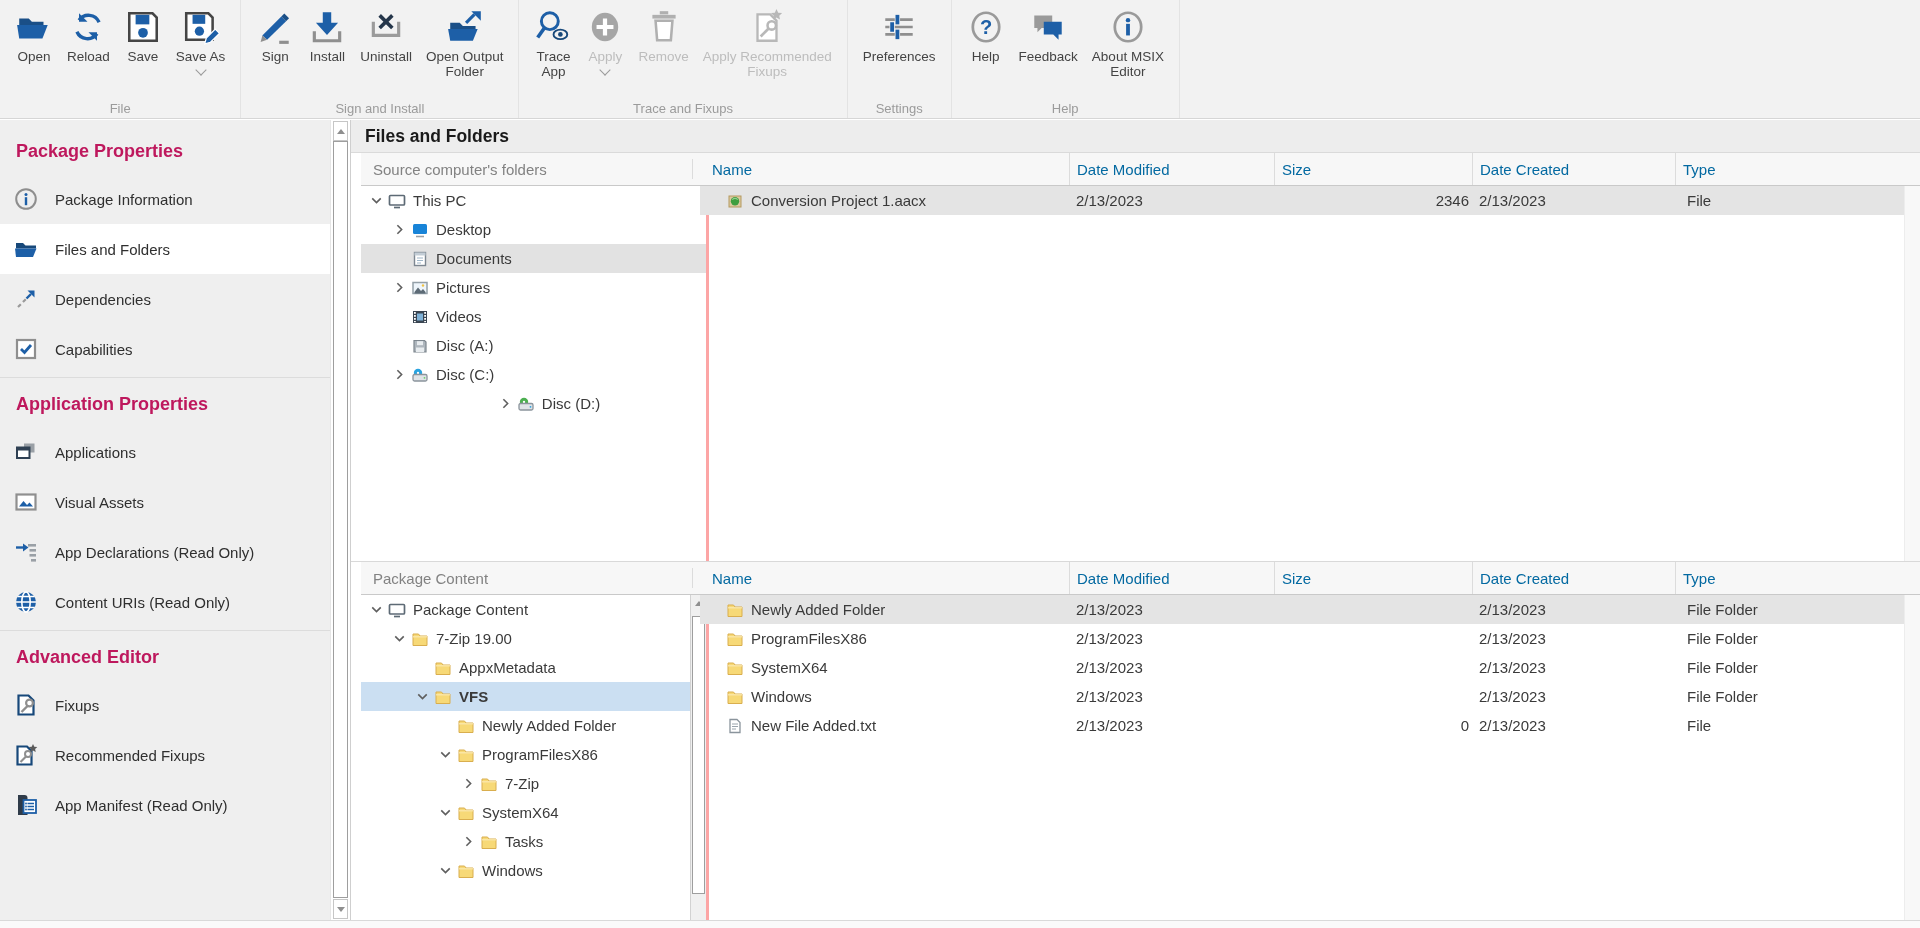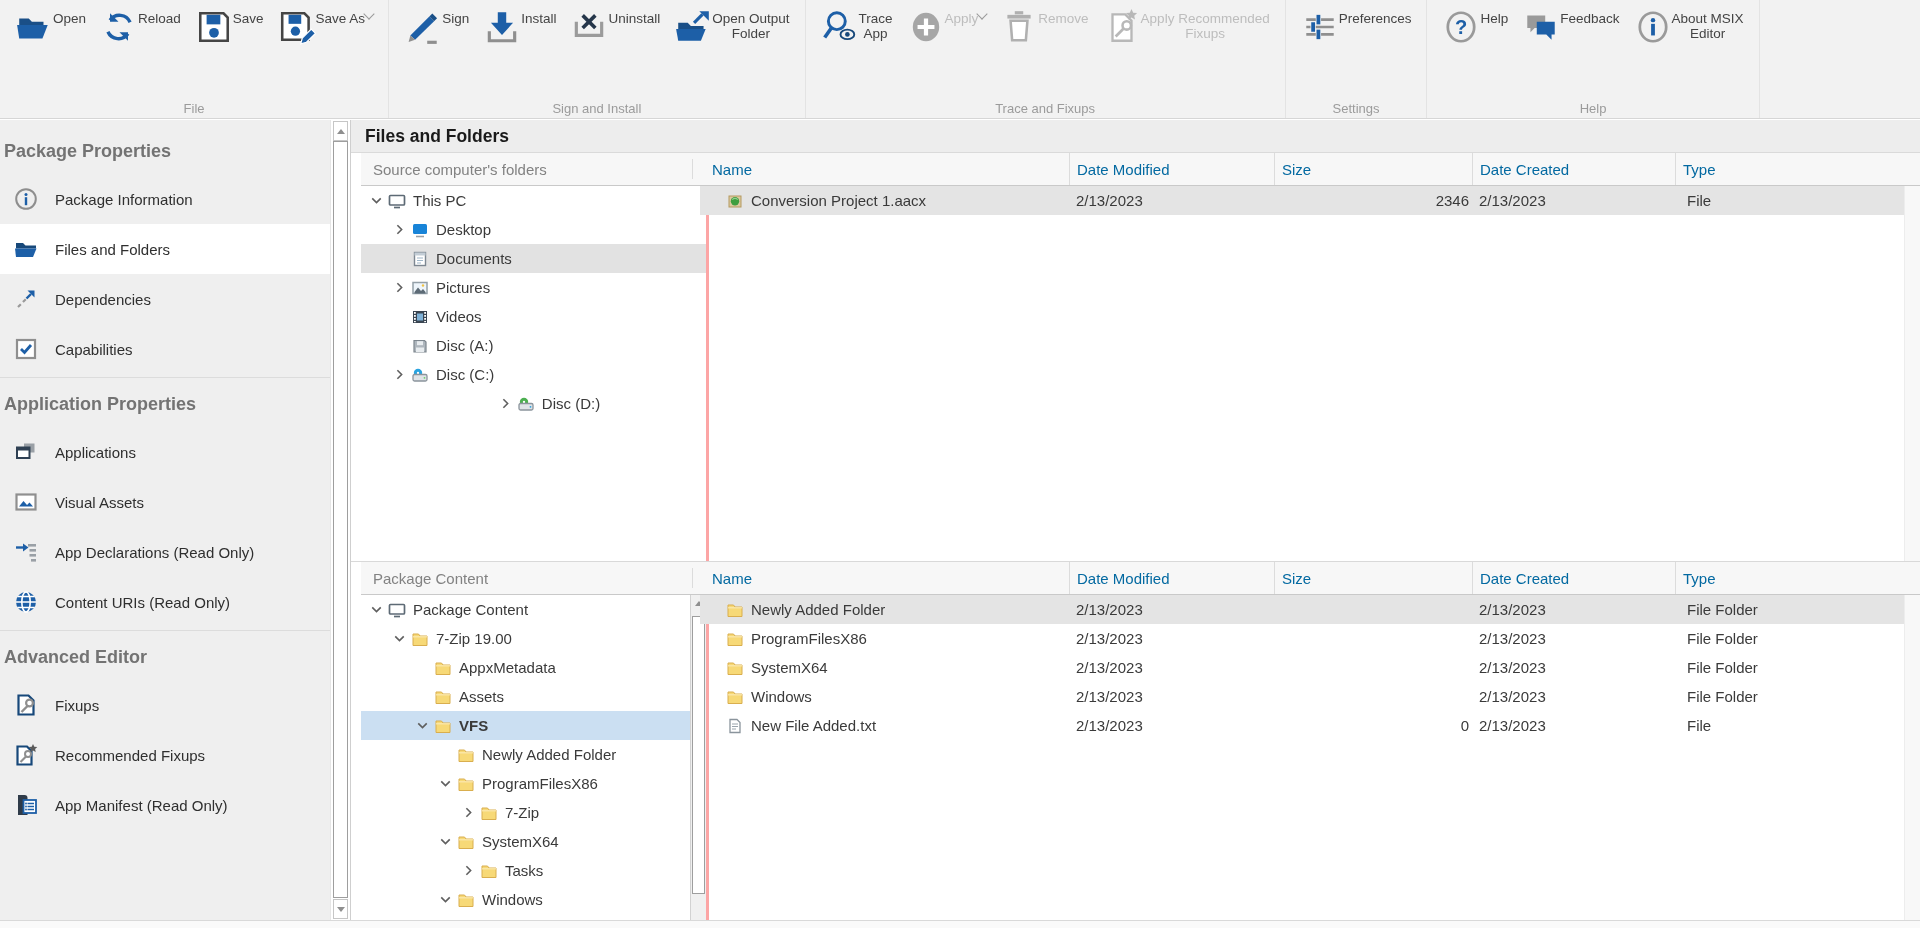--- a/index.html
+++ b/index.html
@@ -2,29 +2,29 @@
 <html><head>
 <meta charset="utf-8">
 <style>
   html,body{margin:0;padding:0;background:#fff;font-family:"Liberation Sans",sans-serif;}
   #app{position:relative;width:1920px;height:928px;overflow:hidden;background:#fff;-webkit-font-smoothing:antialiased;}
   svg{display:block;}
   
   #toolbar{position:absolute;left:0;top:0;right:0;height:119px;background:#f2f2f2;border-bottom:1px solid #d6d6d6;display:flex;box-sizing:border-box;}
   .tb-group{display:flex;align-items:flex-start;padding:4px 8px 18px 8px;position:relative;border-right:1px solid #e3e3e3;}
   .tb-group-label{position:absolute;bottom:2px;left:0;right:0;text-align:center;font-size:13px;color:#9b9b9b;}
-  .tb-btn{display:flex;flex-direction:row;align-items:flex-start;padding:4px 7px 0 7px;cursor:default;}
+  .tb-btn{display:flex;flex-direction:column;align-items:center;padding:4px 7px 0 7px;cursor:default;}
   .tbic{width:38px;height:38px;}
   .tb-btn .lbl{margin-top:3px;font-size:13.5px;line-height:15px;color:#444;text-align:center;white-space:nowrap;}
   .tb-btn .lbl span{display:block;}
   .tb-btn.disabled .lbl{color:#bdbdbd;}
   .chevmark{width:7px;height:7px;border-right:1.6px solid #9a9a9a;border-bottom:1.6px solid #9a9a9a;transform:rotate(45deg);margin-top:2px;}
   
   #sidebar{position:absolute;left:0;top:120px;width:330px;bottom:7px;background:#efefef;overflow:hidden;}
-  .sb-head{height:46px;display:flex;align-items:center;padding-left:4px;font-size:18px;font-weight:bold;color:#737373;}
+  .sb-head{height:46px;display:flex;align-items:center;padding-left:16px;font-size:18px;font-weight:bold;color:#be185d;}
   .sb-pad{height:8px;}
   .sb-sep{height:1px;background:#dcdcdc;margin:3px 0;}
   .sb-item{height:50px;display:flex;align-items:center;padding-left:14px;font-size:15px;color:#2f2f2f;cursor:default;}
   .sb-item.sel{background:#ffffff;}
   .sbic{width:24px;height:24px;margin-right:17px;flex:none;}
   
   #sidebar-scroll{position:absolute;left:330px;top:120px;width:20px;bottom:7px;background:#ffffff;border-left:1px solid #e6e6e6;box-sizing:border-box;}
   .sc-btn{position:absolute;left:2px;right:2px;height:18px;background:#fff;border:1px solid #c6c6c6;display:flex;align-items:center;justify-content:center;}
   .sc-up{top:1px;}
   .sc-down{bottom:2px;}
@@ -684,27 +684,20 @@
               </svg>
               <span>7-Zip 19.00</span>
             </div>
             <div class="trow" style="padding-left: 53px;">
               <span class="tchev-sp"></span>
               <svg class="tic">
                 <use href="#folder"></use>
               </svg>
               <span>AppxMetadata</span>
             </div>
-            <div class="trow" style="padding-left: 53px;">
-              <span class="tchev-sp"></span>
-              <svg class="tic">
-                <use href="#folder"></use>
-              </svg>
-              <span>Assets</span>
-            </div>
             <div class="trow sel" style="padding-left: 53px;">
               <svg class="tchev" viewBox="0 0 16 16">
                 <path d="M4 6l4 4 4-4" fill="none" stroke="#5f5f5f" stroke-width="1.5"></path>
               </svg>
               <svg class="tic">
                 <use href="#folder"></use>
               </svg>
               <span>VFS</span>
             </div>
             <div class="trow" style="padding-left: 76px;">

